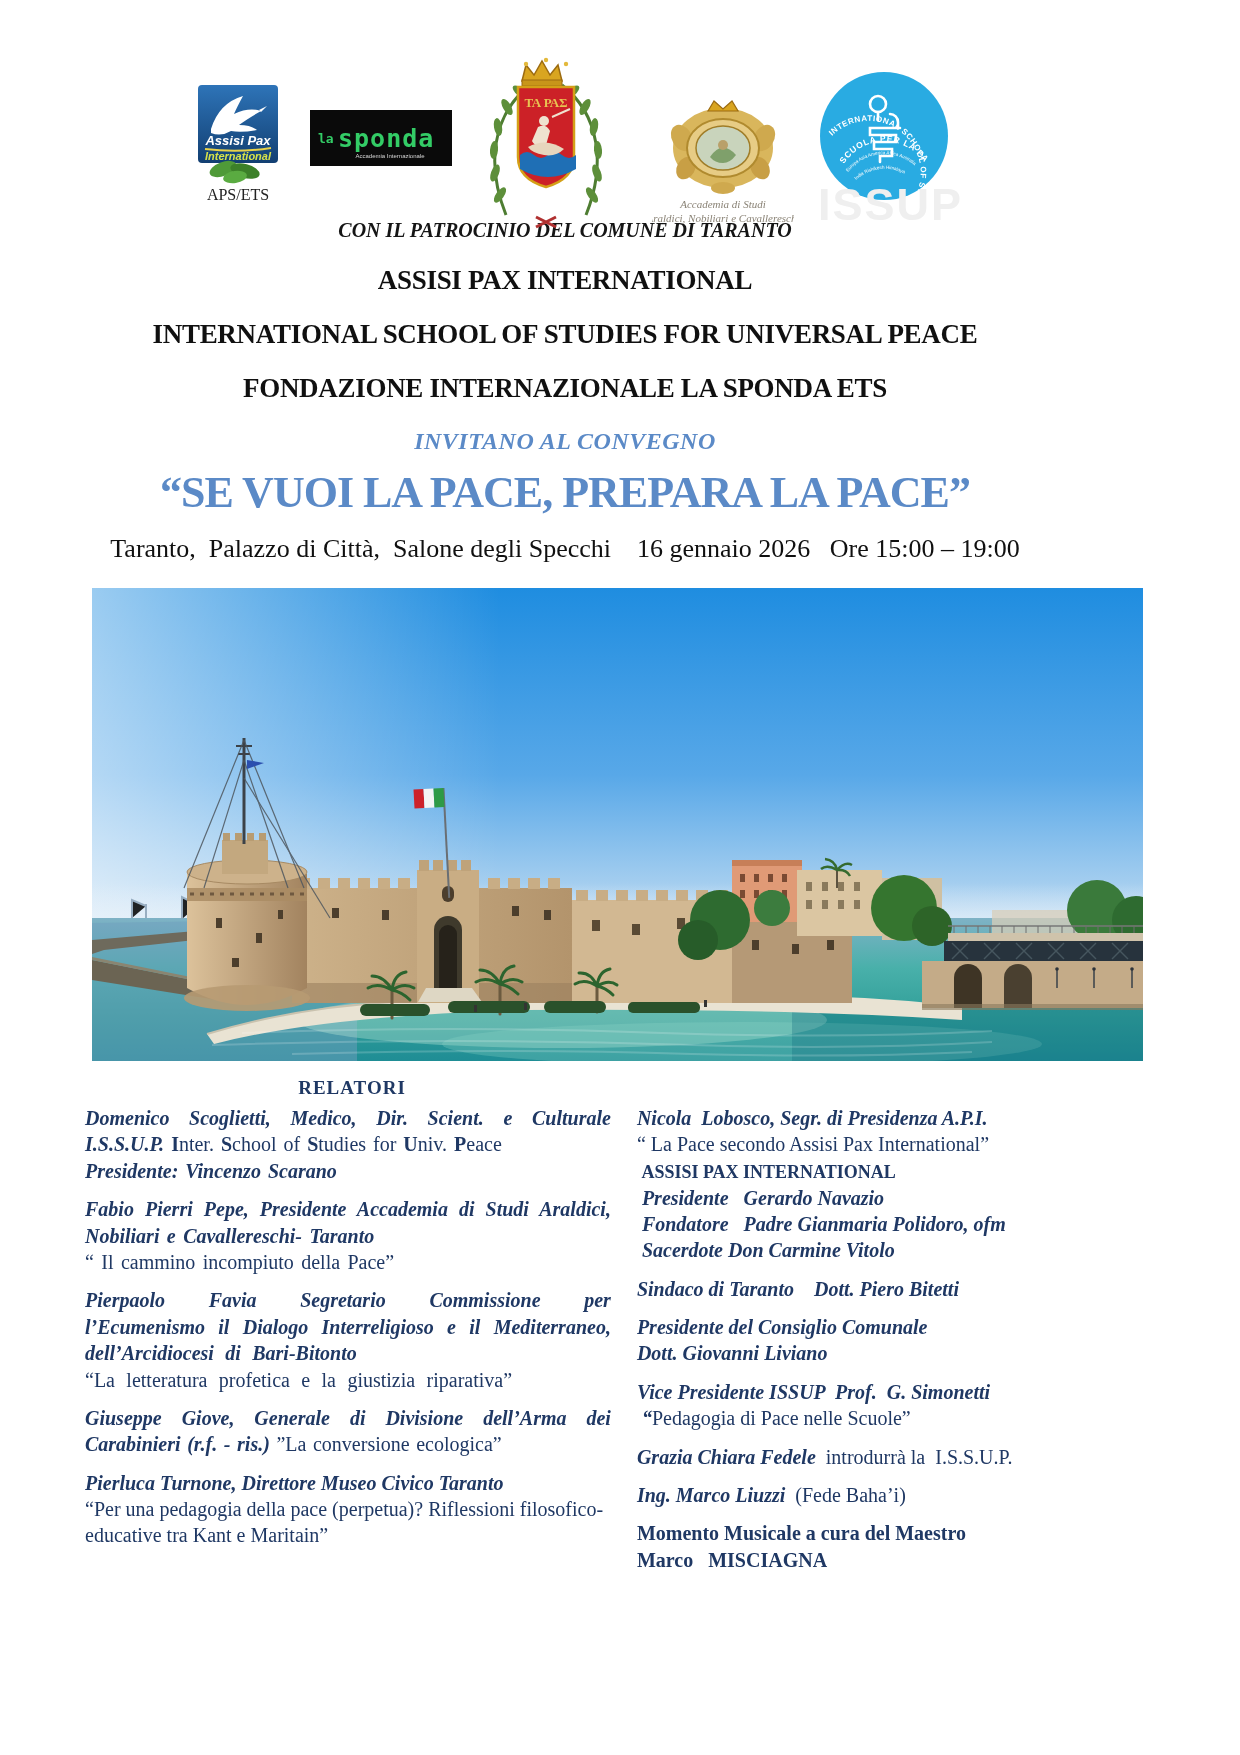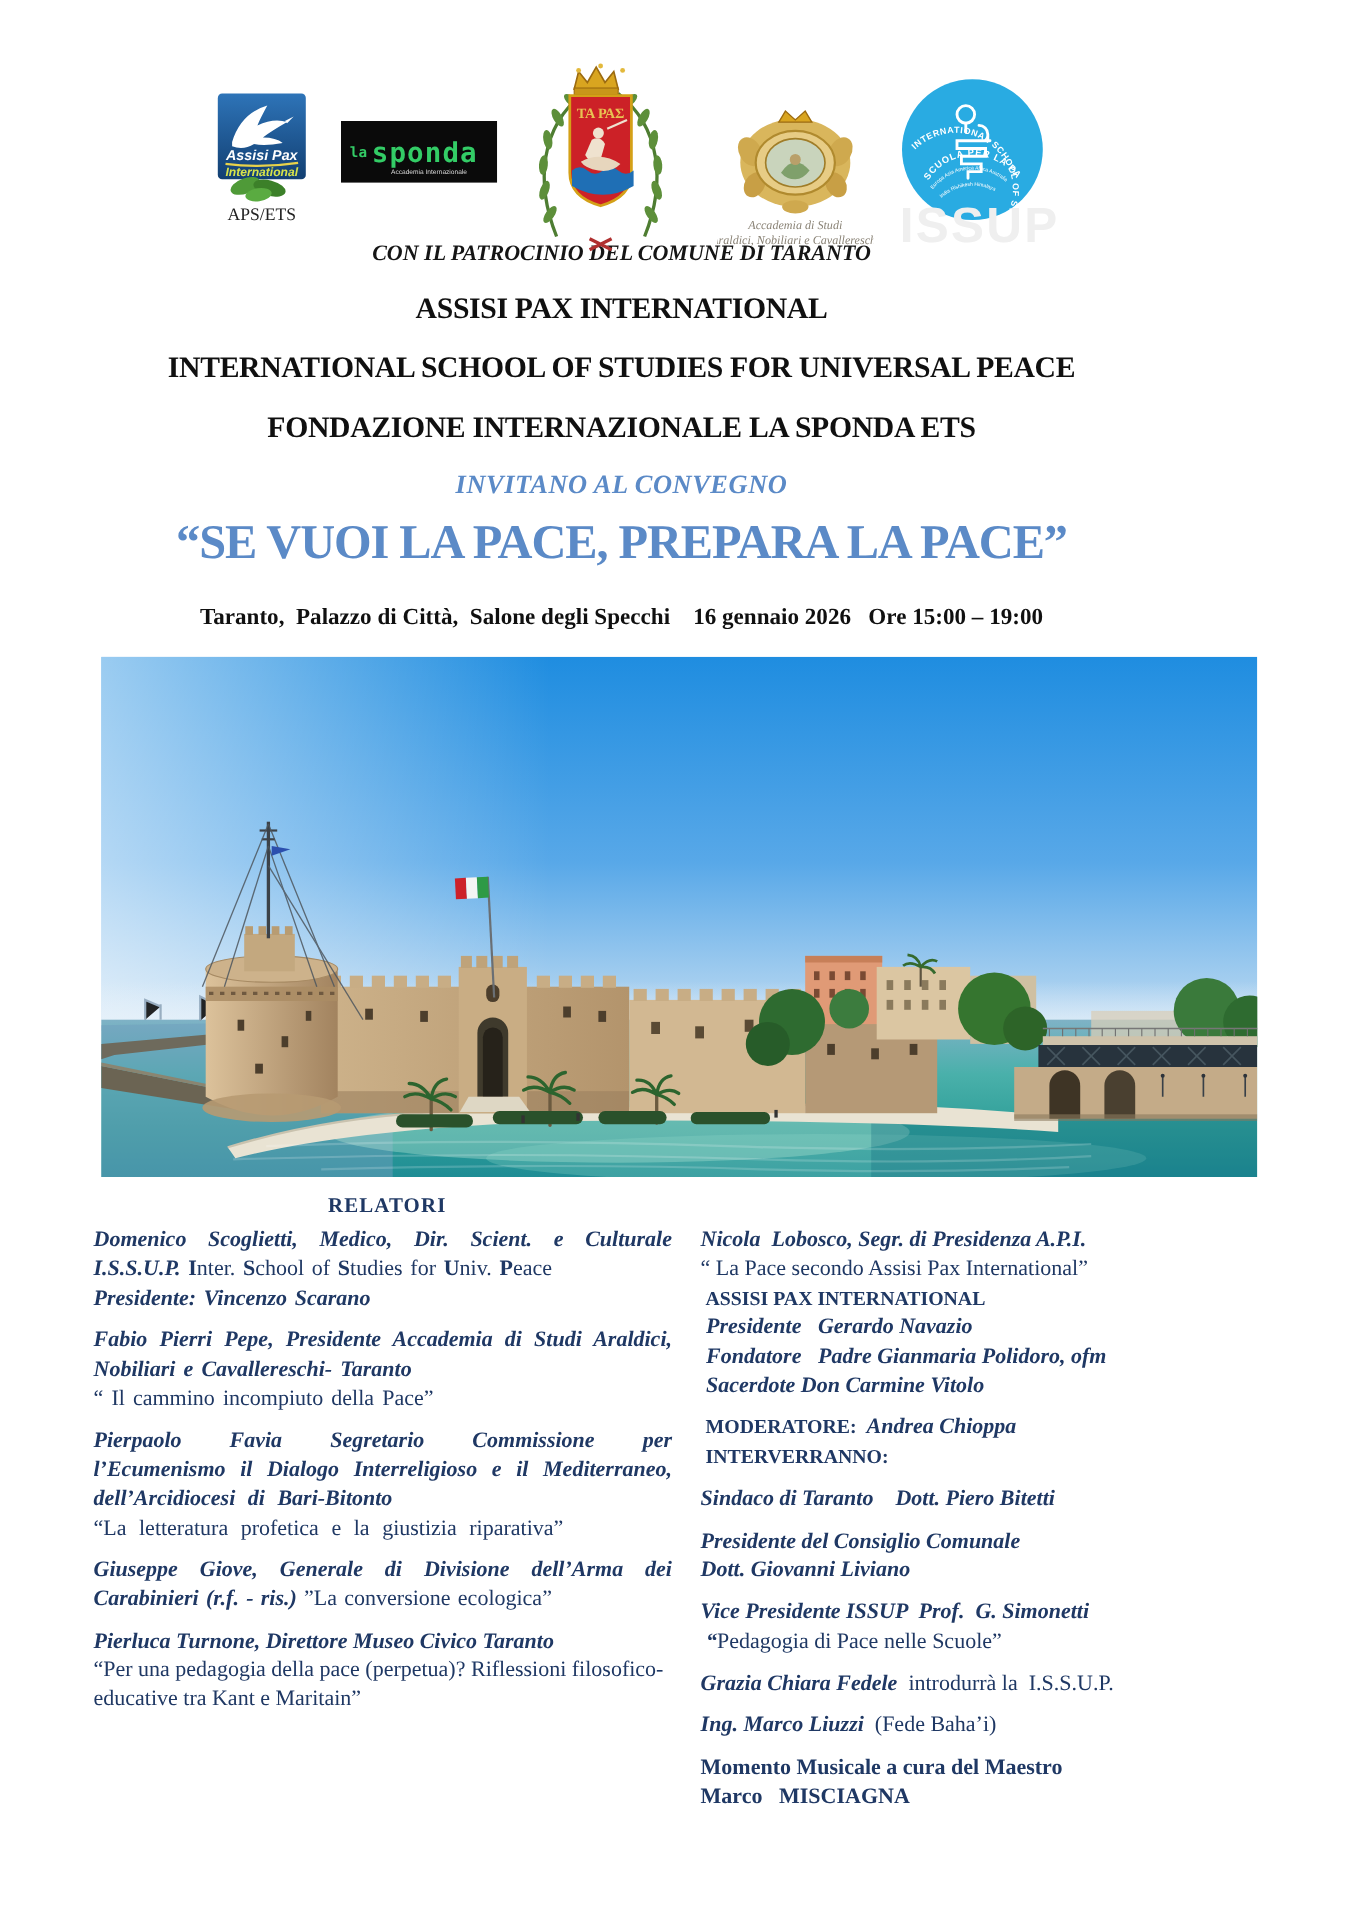--- a/index.html
+++ b/index.html
@@ -15,21 +15,21 @@
   #logo-issup{left:818px;top:15px;}
   #issup-watermark{position:absolute;left:818px;top:124px;width:132px;text-align:center;
     font-family:"Liberation Sans",sans-serif;font-weight:bold;font-size:45px;color:#efefef;letter-spacing:2px;}
 
   
   .header-text{width:960px;margin-left:85px;text-align:center;}
   .patrocinio{margin-top:14px;font-weight:bold;font-style:italic;font-size:20px;color:#151515;}
   .org{font-weight:bold;font-size:27px;margin-top:23px;color:#101010;letter-spacing:-0.3px;}
   .invite{margin-top:24px;font-weight:bold;font-style:italic;font-size:24px;color:#5b8ac7;letter-spacing:0.5px;}
   .big-title{margin-top:12px;font-weight:bold;font-size:44px;color:#5b8ac7;letter-spacing:-1px;}
-  .venue{margin-top:30px;font-weight:bold;font-size:21px;color:#101010;white-space:pre-wrap;}
+  .venue{margin-top:16px;font-weight:normal;font-size:26px;color:#101010;white-space:pre-wrap;}
 
   
   .photo-wrap{margin:24px 0 0 92px;width:1051px;height:473px;line-height:0;}
 
   
   .relatori{width:534px;margin:16px 0 6px 85px;text-align:center;font-weight:bold;
     font-size:19px;letter-spacing:1px;color:#1f3864;}
   .columns{display:flex;margin-left:85px;width:1066px;gap:26px;color:#1f3864;}
   .col{font-size:20px;line-height:1.32;}
   .col-left{width:534px;}
@@ -463,21 +463,20 @@
 <div class="columns">
   <div class="col col-left" id="col-left">
       <p class="para just"><span class="seg-bi">Domenico  Scoglietti, Medico, Dir. Scient. e  Culturale I.S.S.U.P.  </span><span class="seg-b">I</span><span class="seg-r">nter. </span><span class="seg-b">S</span><span class="seg-r">chool  of  </span><span class="seg-b">S</span><span class="seg-r">tudies for  </span><span class="seg-b">U</span><span class="seg-r">niv.  </span><span class="seg-b">P</span><span class="seg-r">eace</span><br><span class="seg-bi">Presidente:  Vincenzo Scarano</span></p>
       <p class="para just"><span class="seg-bi">Fabio  Pierri  Pepe,  Presidente  Accademia  di  Studi Araldici, Nobiliari e Cavallereschi- Taranto</span><br><span class="seg-r">“ Il cammino incompiuto della Pace”</span></p>
       <p class="para just"><span class="seg-bi">Pierpaolo  Favia     Segretario  Commissione  per l’Ecumenismo  il  Dialogo  Interreligioso  e  il Mediterraneo,  dell’Arcidiocesi  di  Bari-Bitonto</span><br><span class="seg-r">“La letteratura profetica e la giustizia riparativa”</span></p>
       <p class="para just"><span class="seg-bi">Giuseppe Giove,  Generale di Divisione dell’Arma  dei Carabinieri (r.f. - ris.) </span><span class="seg-r">”La conversione ecologica”</span></p>
       <p class="para"><span class="seg-bi">Pierluca Turnone, Direttore Museo Civico Taranto</span><br><span class="seg-r">“Per una pedagogia della pace (perpetua)?  Riflessioni filosofico-educative  tra Kant e Maritain”</span></p>
     </div>
   <div class="col col-right" id="col-right">
       <p class="para"><span class="seg-bi">Nicola  Lobosco, Segr. di Presidenza A.P.I.</span><br><span class="seg-r">“ La Pace secondo Assisi Pax International”</span><br><span class="seg-bs"> ASSISI PAX INTERNATIONAL</span><br><span class="seg-bi"> Presidente   Gerardo Navazio</span><br><span class="seg-bi"> Fondatore   Padre Gianmaria Polidoro, ofm</span><br><span class="seg-bi"> Sacerdote Don Carmine Vitolo</span></p>
-      <p class="para"><span class="seg-bs"> MODERATORE:  </span><span class="seg-bi">Andrea Chioppa</span><br><span class="seg-bs"> INTERVERRANNO:</span></p>
       <p class="para"><span class="seg-bi">Sindaco di Taranto    Dott. Piero Bitetti</span></p>
       <p class="para"><span class="seg-bi">Presidente del Consiglio Comunale</span><br><span class="seg-bi">Dott. Giovanni Liviano</span></p>
       <p class="para"><span class="seg-bi">Vice Presidente ISSUP  Prof.  G. Simonetti</span><br><span class="seg-bi"> “</span><span class="seg-r">Pedagogia di Pace nelle Scuole”</span></p>
       <p class="para"><span class="seg-bi">Grazia Chiara Fedele  </span><span class="seg-r">introdurrà la  I.S.S.U.P.</span></p>
       <p class="para"><span class="seg-bi">Ing. Marco Liuzzi  </span><span class="seg-r">(Fede Baha’i)</span></p>
       <p class="para"><span class="seg-b">Momento Musicale a cura del Maestro</span><br><span class="seg-b">Marco   MISCIAGNA</span></p>
     </div>
 </div>
 
 </body></html>

